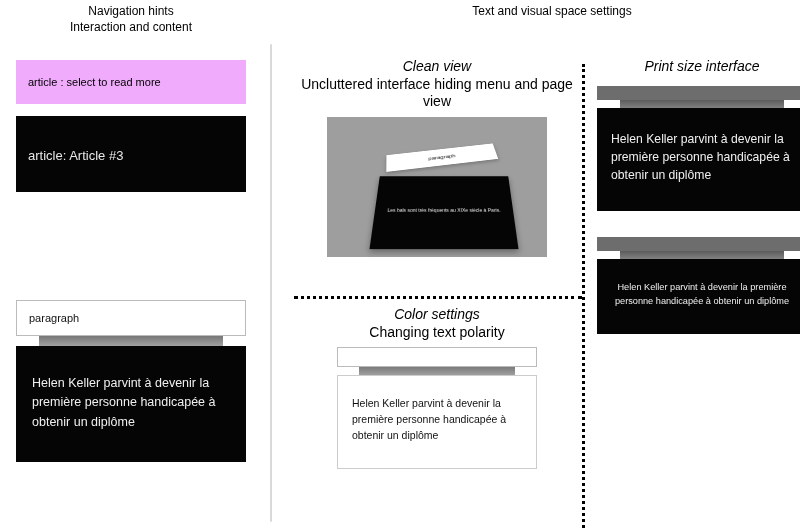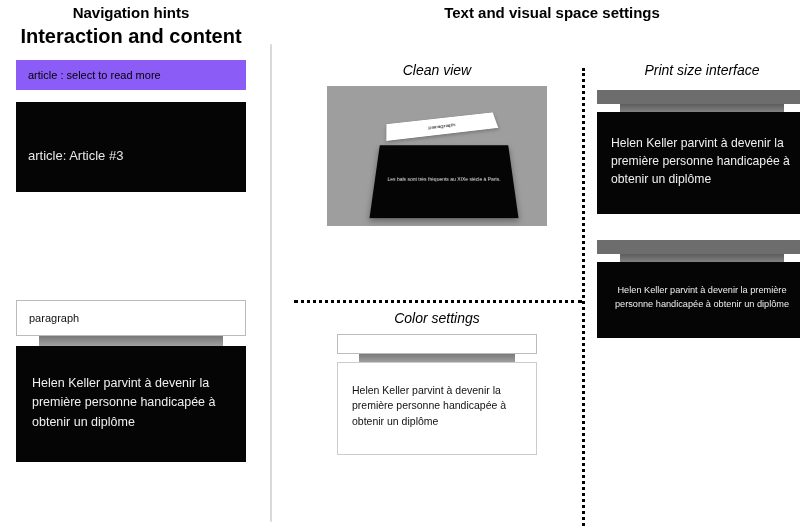--- a/index.html
+++ b/index.html
@@ -11,31 +11,31 @@
     overflow: hidden;
   }
   .root { position: relative; width: 800px; height: 528px; }
 
   .col-left { position: absolute; left: 0; top: 0; width: 262px; height: 528px; }
   .col-right { position: absolute; left: 294px; top: 0; width: 516px; height: 528px; }
 
   .vert-divider { position: absolute; left: 270px; top: 44px; width: 2px; height: 478px; background: #d9d9d9; border-radius: 2px; }
 
   .hdr { text-align: center; line-height: 1.2; }
-  .hdr .h-bold { font-weight: 700; font-size: 15px; }
-  .hdr .h-sub  { font-weight: 700; font-size: 20px; margin-top: 2px; }
+  .hdr .h-bold { font-weight: 400; font-size: 12px; }
+  .hdr .h-sub  { font-weight: 400; font-size: 12px; margin-top: 2px; }
 
   .sub-hdr { text-align: center; font-size: 14px; line-height: 1.25; }
   .sub-hdr .s-ital { font-style: italic; }
   .sub-hdr .s-desc { font-weight: 400; }
 
   
   .panel-nav { position: absolute; left: 16px; top: 60px; width: 230px; }
-  .cyan-bar { background: #8b5cf6; height: 30px; display: flex; align-items: center; padding: 0 12px; font-size: 11px; color: #000; }
-  .black-slab { background: #050505; color: #e8e8e8; font-size: 13px; padding: 46px 12px 14px 12px; margin-top: 12px; height: 30px; }
+  .cyan-bar { background: #f0abfc; height: 44px; display: flex; align-items: center; padding: 0 12px; font-size: 11px; color: #000; }
+  .black-slab { background: #050505; color: #e8e8e8; font-size: 13px; padding: 32px 12px 14px 12px; margin-top: 12px; height: 30px; }
 
   .panel-para { position: absolute; left: 16px; top: 300px; width: 230px; }
   .white-bar { background: #fff; border: 1px solid #bbb; height: 34px; display: flex; align-items: center; padding: 0 12px; font-size: 11px; color: #111; }
   .fold-shadow { height: 12px; background: linear-gradient(to bottom, #777, #aaa); width: 80%; margin: 0 auto; }
   .black-text-slab {
     background: #050505; color: #f0f0f0;
     font-size: 12.5px; line-height: 1.55;
     padding: 28px 16px 30px 16px; margin-top: -2px;
   }
 
@@ -125,30 +125,32 @@
     </div>
 
     <div class="r-grid">
 
       <div class="dot-v" style="left:288px; top:6px; height:470px;"></div>
       <div class="dot-h" style="left:0; top:238px; width:288px;"></div>
 
       <div class="cell" style="left:0; top:0; width:286px;">
         <div class="sub-hdr">
           <span class="s-ital">Clean view</span><br>
+          <span class="s-desc">Uncluttered interface hiding menu and page view</span>
         </div>
         <div class="clean-thumb">
           <div class="tilt-white">paragraph</div>
           <div class="tilt-black">Les bals sont très fréquents au XIXe siècle à Paris.</div>
         </div>
       </div>
 
       <div class="cell" style="left:0; top:248px; width:286px;">
         <div class="sub-hdr">
           <span class="s-ital">Color settings</span><br>
+          <span class="s-desc">Changing text polarity</span>
         </div>
         <div class="invert-thumb">
           <div class="top-white-bar"></div>
           <div class="fold"></div>
           <div class="white-text-slab">
             <span>Helen Keller parvint à devenir la première personne handicapée à obtenir un diplôme</span>
           </div>
         </div>
       </div>
 

